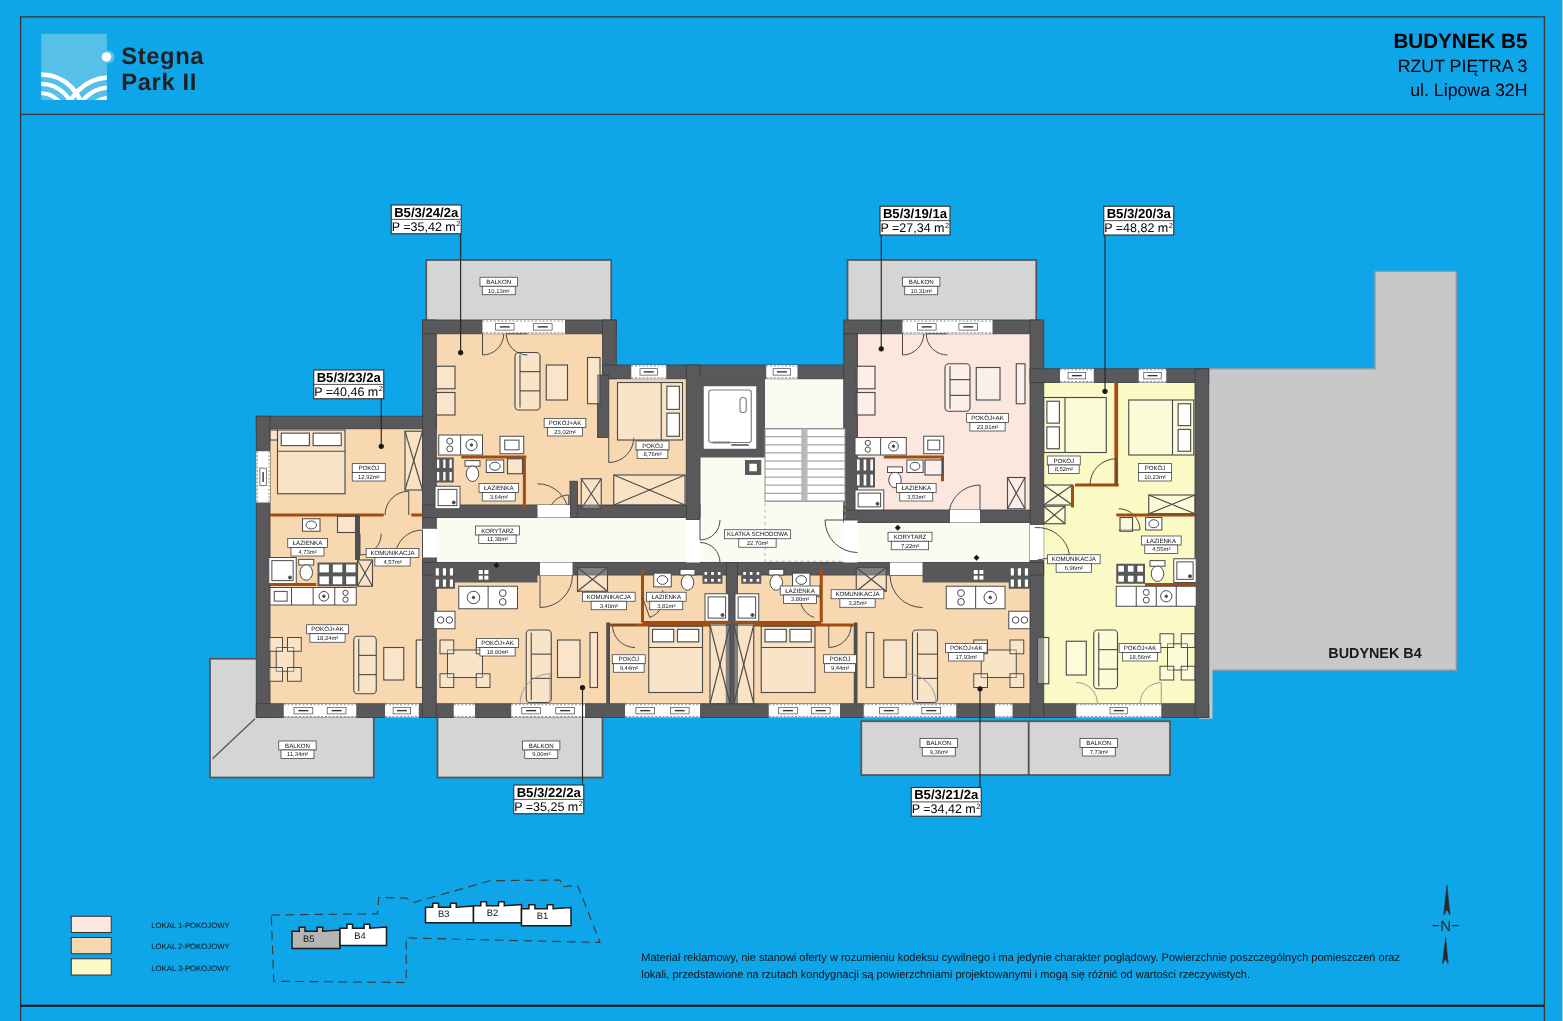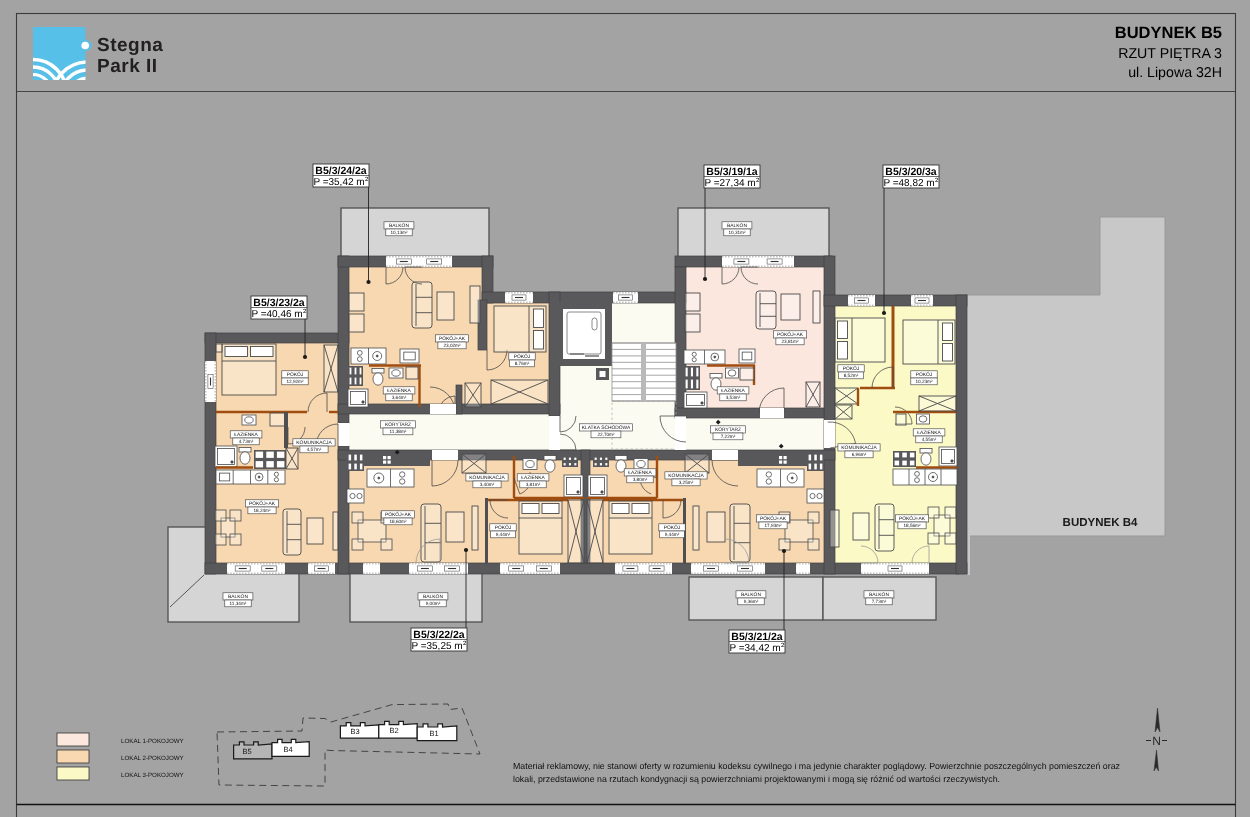--- a/index.html
+++ b/index.html
@@ -1,15 +1,15 @@
 <!DOCTYPE html>
 <html><head><meta charset="utf-8"><style>
 html,body{margin:0;padding:0;background:#fff;}
 *{font-family:"Liberation Sans",sans-serif;}
-.page{position:relative;width:1250px;height:817px;background:#a3a3a3;overflow:hidden;}
+.page{position:relative;width:1250px;height:817px;background:#0ea5e9;overflow:hidden;}
 </style></head><body>
 <div class="page">
 <svg width="1250" height="817" viewBox="0 0 1250 817" text-rendering="geometricPrecision">
 
 <g stroke="#3a3a3a" fill="none">
         <rect x="16.5" y="13.5" width="1219" height="810" stroke-width="1.1"></rect>
 <line x1="16.5" y1="91.5" x2="1235.5" y2="91.5" stroke-width="0.9"></line>
       </g>
 
 <line x1="16.5" y1="804.5" x2="1235.5" y2="804.5" stroke="#111" stroke-width="1.6"></line>

